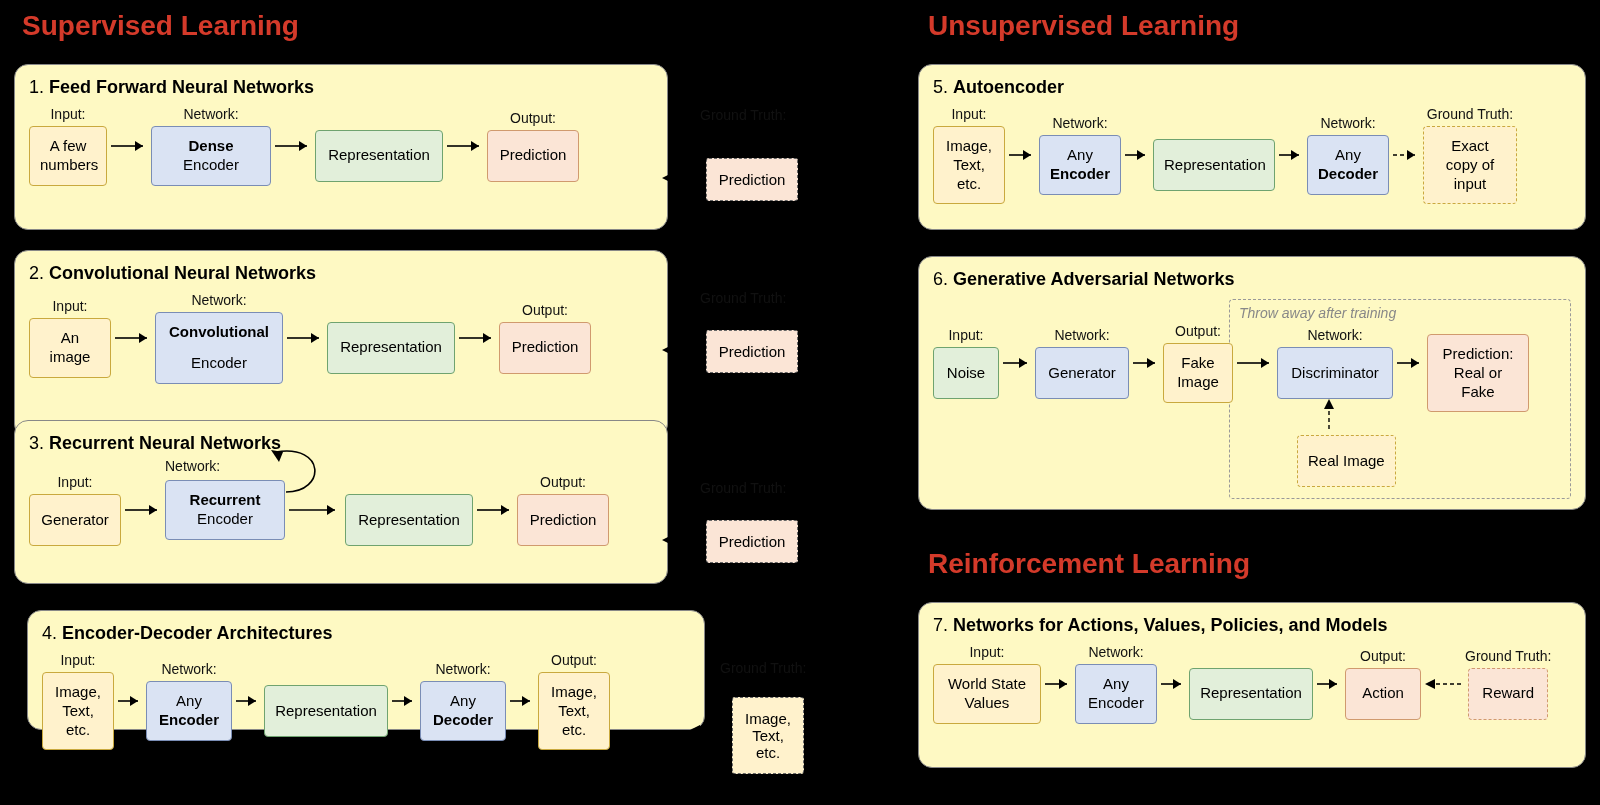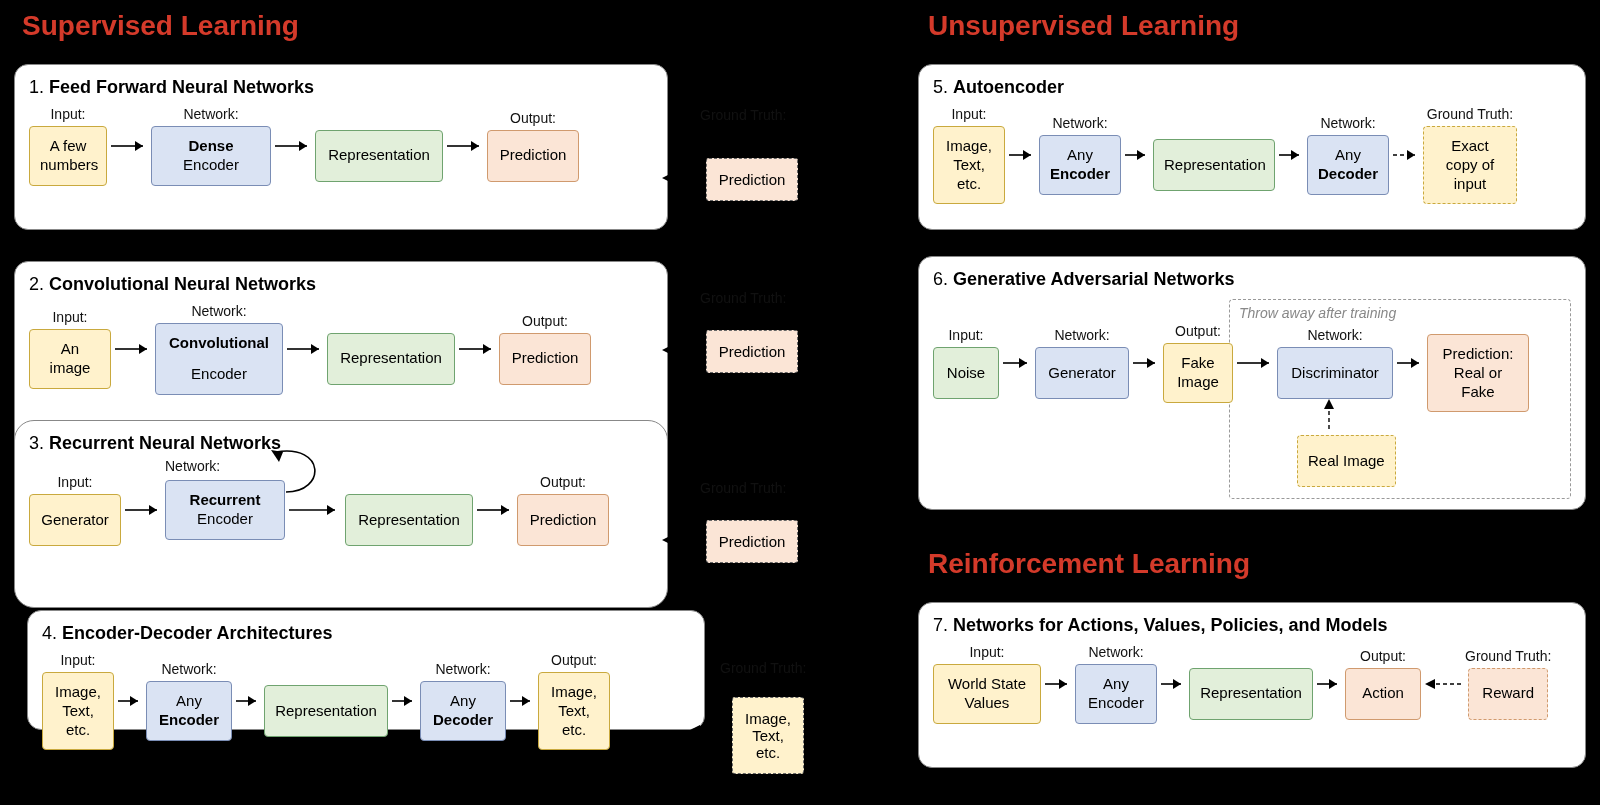--- a/index.html
+++ b/index.html
@@ -12,21 +12,21 @@
     color: #000;
   }
   .section-title {
     color: #d43a2a;
     font-size: 28px;
     font-weight: 700;
     position: absolute;
   }
   .panel {
     position: absolute;
-    background: #ffffff;
+    background: #fef9c3;
     border: 1px solid #888;
     border-radius: 14px;
     padding: 12px 14px 14px 14px;
   }
   .panel-title {
     font-size: 18px;
     margin-bottom: 8px;
   }
   .panel-title .num { font-weight: 400; }
   .panel-title .name { font-weight: 700; }
@@ -150,21 +150,21 @@
       <div class="box peach" style="width:92px;">Prediction</div>
     </div>
   </div>
 </div>
 <div class="ext-label" style="left:700px; top:107px;">Ground Truth:</div>
 <svg style="position:absolute; left:660px; top:168px;" width="48" height="20">
     <use href="#arr-d-left"></use>
   </svg>
 <div class="ext-box peach" style="left:706px; top:158px; width:92px;">Prediction</div>
 
-<div class="panel" style="left:14px; top:250px; width:654px; height:188px;margin-top:11px;">
+<div class="panel" style="left:14px; top:250px; width:654px; height:188px;">
   <div class="panel-title">
     <span class="num">2.</span>
     <span class="name">Convolutional Neural Networks</span>
   </div>
   <div class="row">
     <div class="cell">
       <div class="cell-label">Input:</div>
       <div class="box yellow" style="width:82px;">An image</div>
     </div>
     <div class="arrow">
@@ -198,21 +198,21 @@
       <div class="box peach" style="width:92px;">Prediction</div>
     </div>
   </div>
 </div>
 <div class="ext-label" style="left:700px; top:290px;">Ground Truth:</div>
 <svg style="position:absolute; left:660px; top:340px;" width="48" height="20">
     <use href="#arr-d-left"></use>
   </svg>
 <div class="ext-box peach" style="left:706px; top:330px; width:92px;">Prediction</div>
 
-<div class="panel" style="left:14px; top:420px; width:654px; height:188px;border-radius:20px;">
+<div class="panel" style="left:14px; top:420px; width:654px; height:164px;">
   <div class="panel-title">
     <span class="num">3.</span>
     <span class="name">Recurrent Neural Networks</span>
   </div>
   <div class="row" style="margin-top:20px;">
     <div class="cell">
       <div class="cell-label">Input:</div>
       <div class="box yellow" style="width:92px;">Generator</div>
     </div>
     <div class="arrow">

